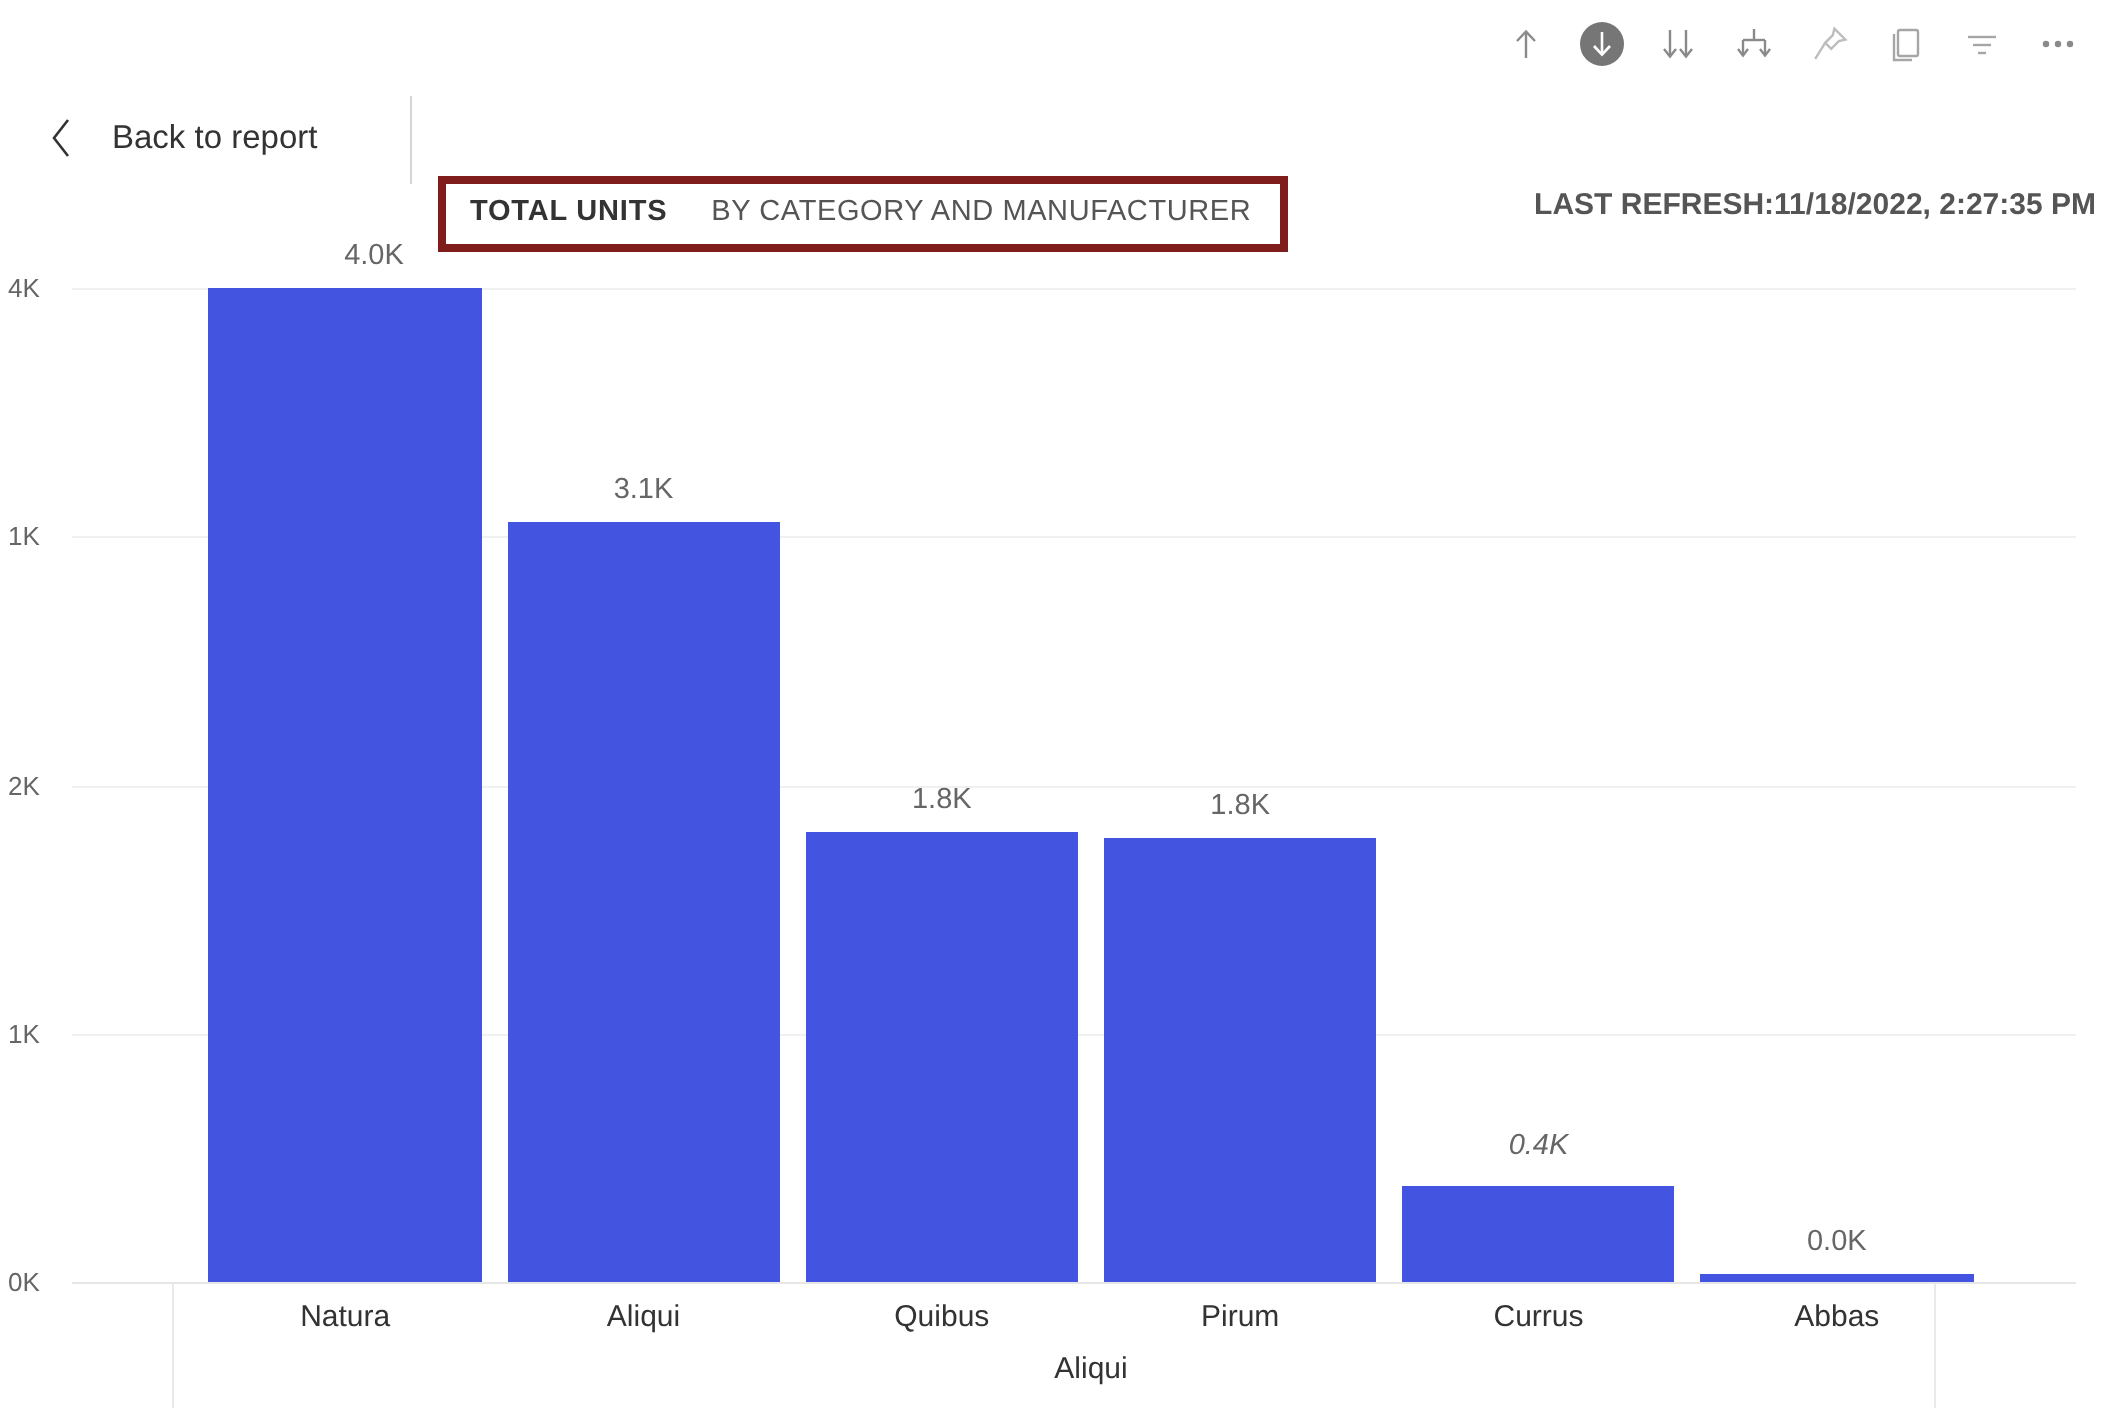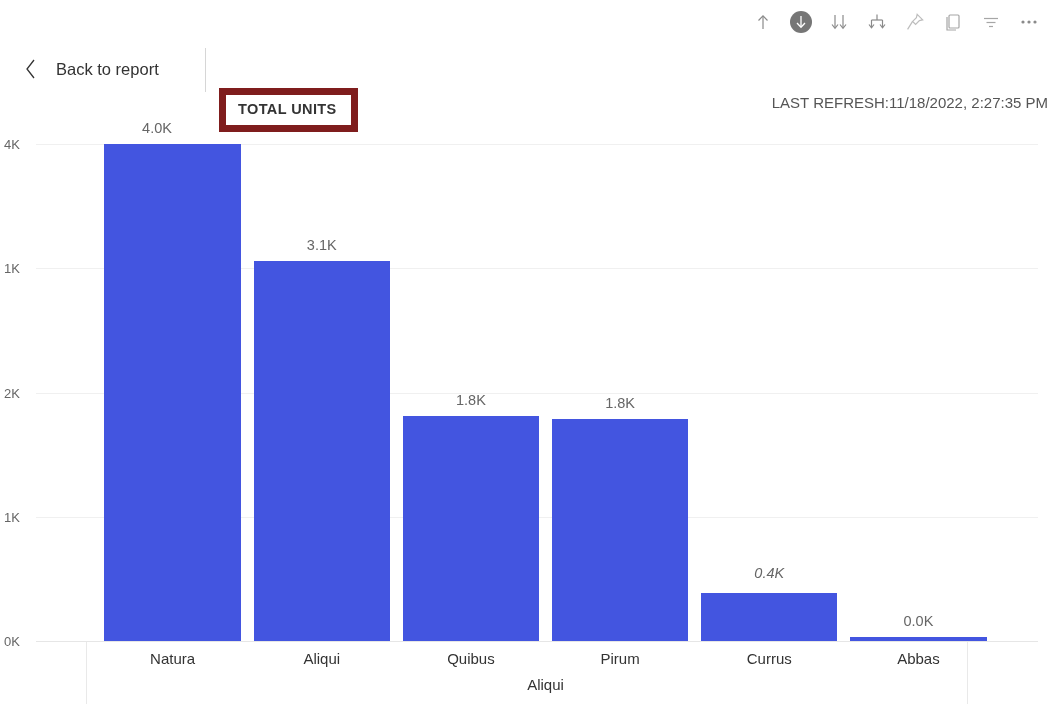--- a/index.html
+++ b/index.html
@@ -38,36 +38,36 @@
     position: absolute; left: 56px; top: 12px;
     font-size: 16.5px; color: #333; line-height: 26px; cursor: pointer;
     white-space: nowrap;
   }
   .hdr-divider {
     position: absolute; left: 205px; top: 4px;
     width: 1px; height: 44px; background: #d6d6d6;
   }
   .title-box {
     position: absolute; left: 219px; top: 44px;
-    border: 7px solid #7f1d1d;
+    border: 4px solid #7f1d1d;
     padding: 6px 14px 8px 12px;
     display: flex; align-items: baseline; gap: 22px;
     white-space: nowrap;
   }
   .title-strong {
     font-size: 14.5px; font-weight: bold; color: #333;
     letter-spacing: 0.4px;
   }
   .title-sub {
     font-size: 14.5px; font-weight: normal; color: #555;
     letter-spacing: 0.3px;
   }
   .refresh {
     position: absolute; right: 14px; top: 50px;
-    font-size: 15px; color: #555; white-space: nowrap;
+    font-size: 15px; color: #555; white-space: nowrap; font-weight: bold;
   }
 
   
   .chart {
     position: absolute; left: 0; top: 104px;
     width: 1062px; height: 600px;
   }
   .plot {
     position: absolute; left: 0; top: 0; width: 1062px; height: 600px;
   }
@@ -193,41 +193,42 @@
         <path d="M12 4 L5 13 L12 22"></path>
       </svg>
     </div>
 
     <div class="back-label">Back to report</div>
 
     <div class="hdr-divider"></div>
 
     <div class="title-box">
       <span class="title-strong">TOTAL UNITS</span>
+      <span class="title-sub">BY CATEGORY AND MANUFACTURER</span>
     </div>
 
     <div class="refresh">LAST REFRESH:11/18/2022, 2:27:35 PM</div>
   </div>
 
   <div class="chart">
     <div class="plot" id="plot">
         <div class="axisline" style="top: 537px;"></div>
         <div class="ytick" style="top: 537px;">0K</div>
         <div class="gridline" style="top: 412.75px;"></div>
         <div class="ytick" style="top: 412.75px;">1K</div>
         <div class="gridline" style="top: 288.5px;"></div>
         <div class="ytick" style="top: 288.5px;">2K</div>
         <div class="gridline" style="top: 164.25px;"></div>
         <div class="ytick" style="top: 164.25px;">1K</div>
         <div class="gridline" style="top: 40px;"></div>
         <div class="ytick" style="top: 40px;">4K</div>
         <div class="vsep" style="left: 86px; top: 538px; height: 62px;"></div>
         <div class="vsep" style="left: 967px; top: 538px; height: 62px;"></div>
         <div class="bar" title="Natura: 4.0K" style="left: 104.34px; top: 40px; width: 136.487px; height: 497px; background: rgb(67, 85, 224);"></div>
-        <div class="bar-label" style="left: 157px; top: 16px;">4.0K</div>
+        <div class="bar-label" style="left: 187px; top: 16px;">4.0K</div>
         <div class="cat-label" style="left: 172.583px; top: 546px;">Natura</div>
         <div class="bar" title="Aliqui: 3.1K" style="left: 253.506px; top: 156.795px; width: 136.487px; height: 380.205px; background: rgb(67, 85, 224);"></div>
         <div class="bar-label" style="left: 321.75px; top: 132.795px;">3.1K</div>
         <div class="cat-label" style="left: 321.75px; top: 546px;">Aliqui</div>
         <div class="bar" title="Quibus: 1.8K" style="left: 402.673px; top: 312.107px; width: 136.487px; height: 224.893px; background: rgb(67, 85, 224);"></div>
         <div class="bar-label" style="left: 470.917px; top: 288.107px;">1.8K</div>
         <div class="cat-label" style="left: 470.917px; top: 546px;">Quibus</div>
         <div class="bar" title="Pirum: 1.8K" style="left: 551.84px; top: 314.592px; width: 136.487px; height: 222.407px; background: rgb(67, 85, 224);"></div>
         <div class="bar-label" style="left: 620.083px; top: 290.592px;">1.8K</div>
         <div class="cat-label" style="left: 620.083px; top: 546px;">Pirum</div>

